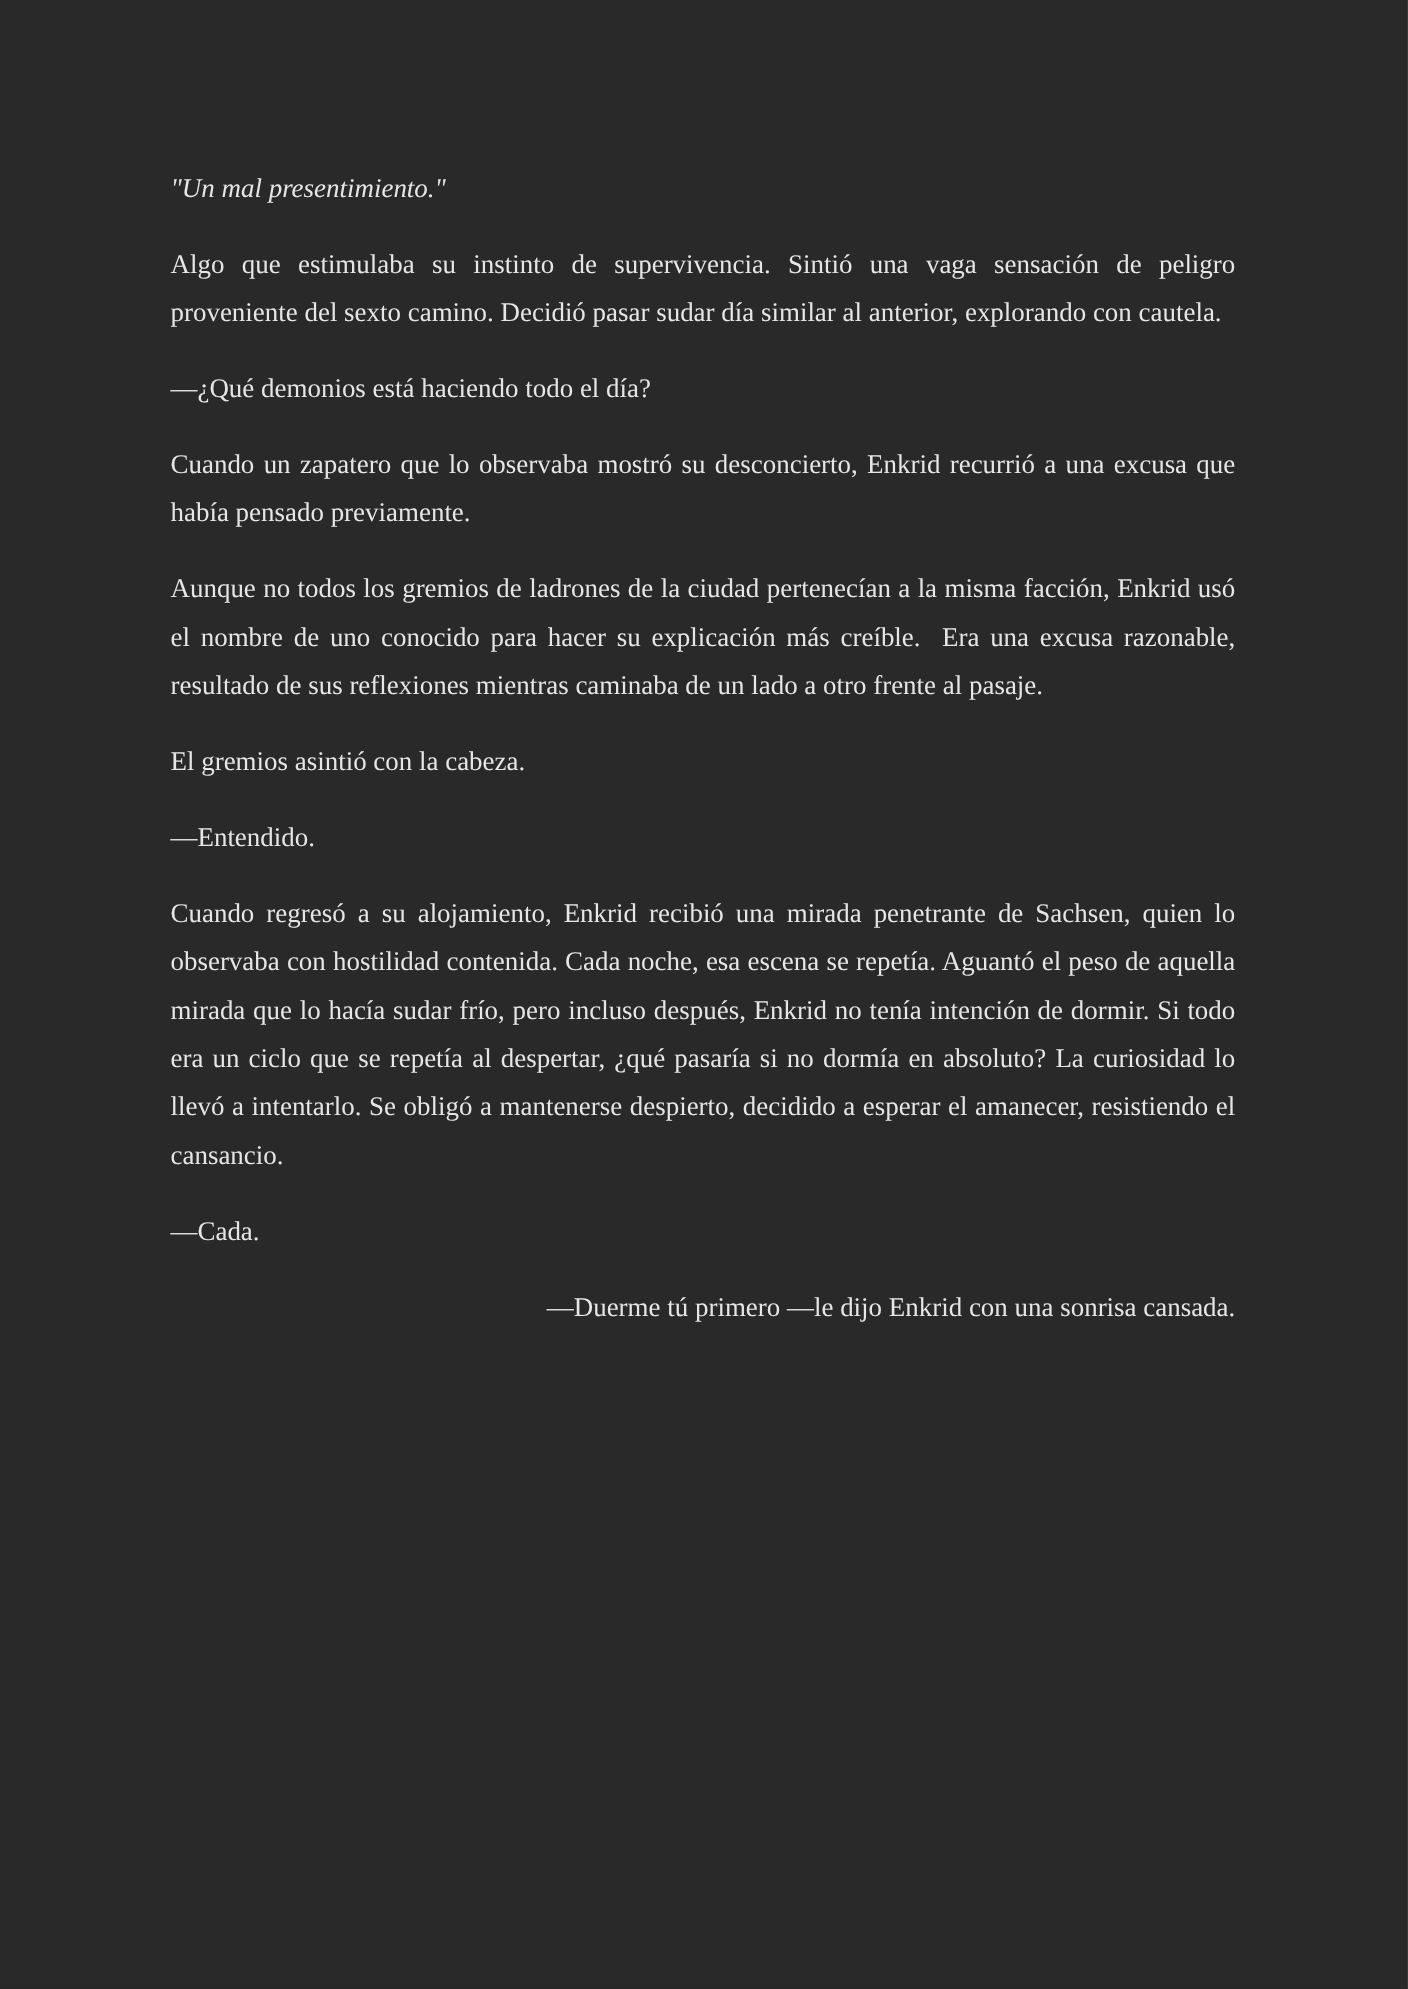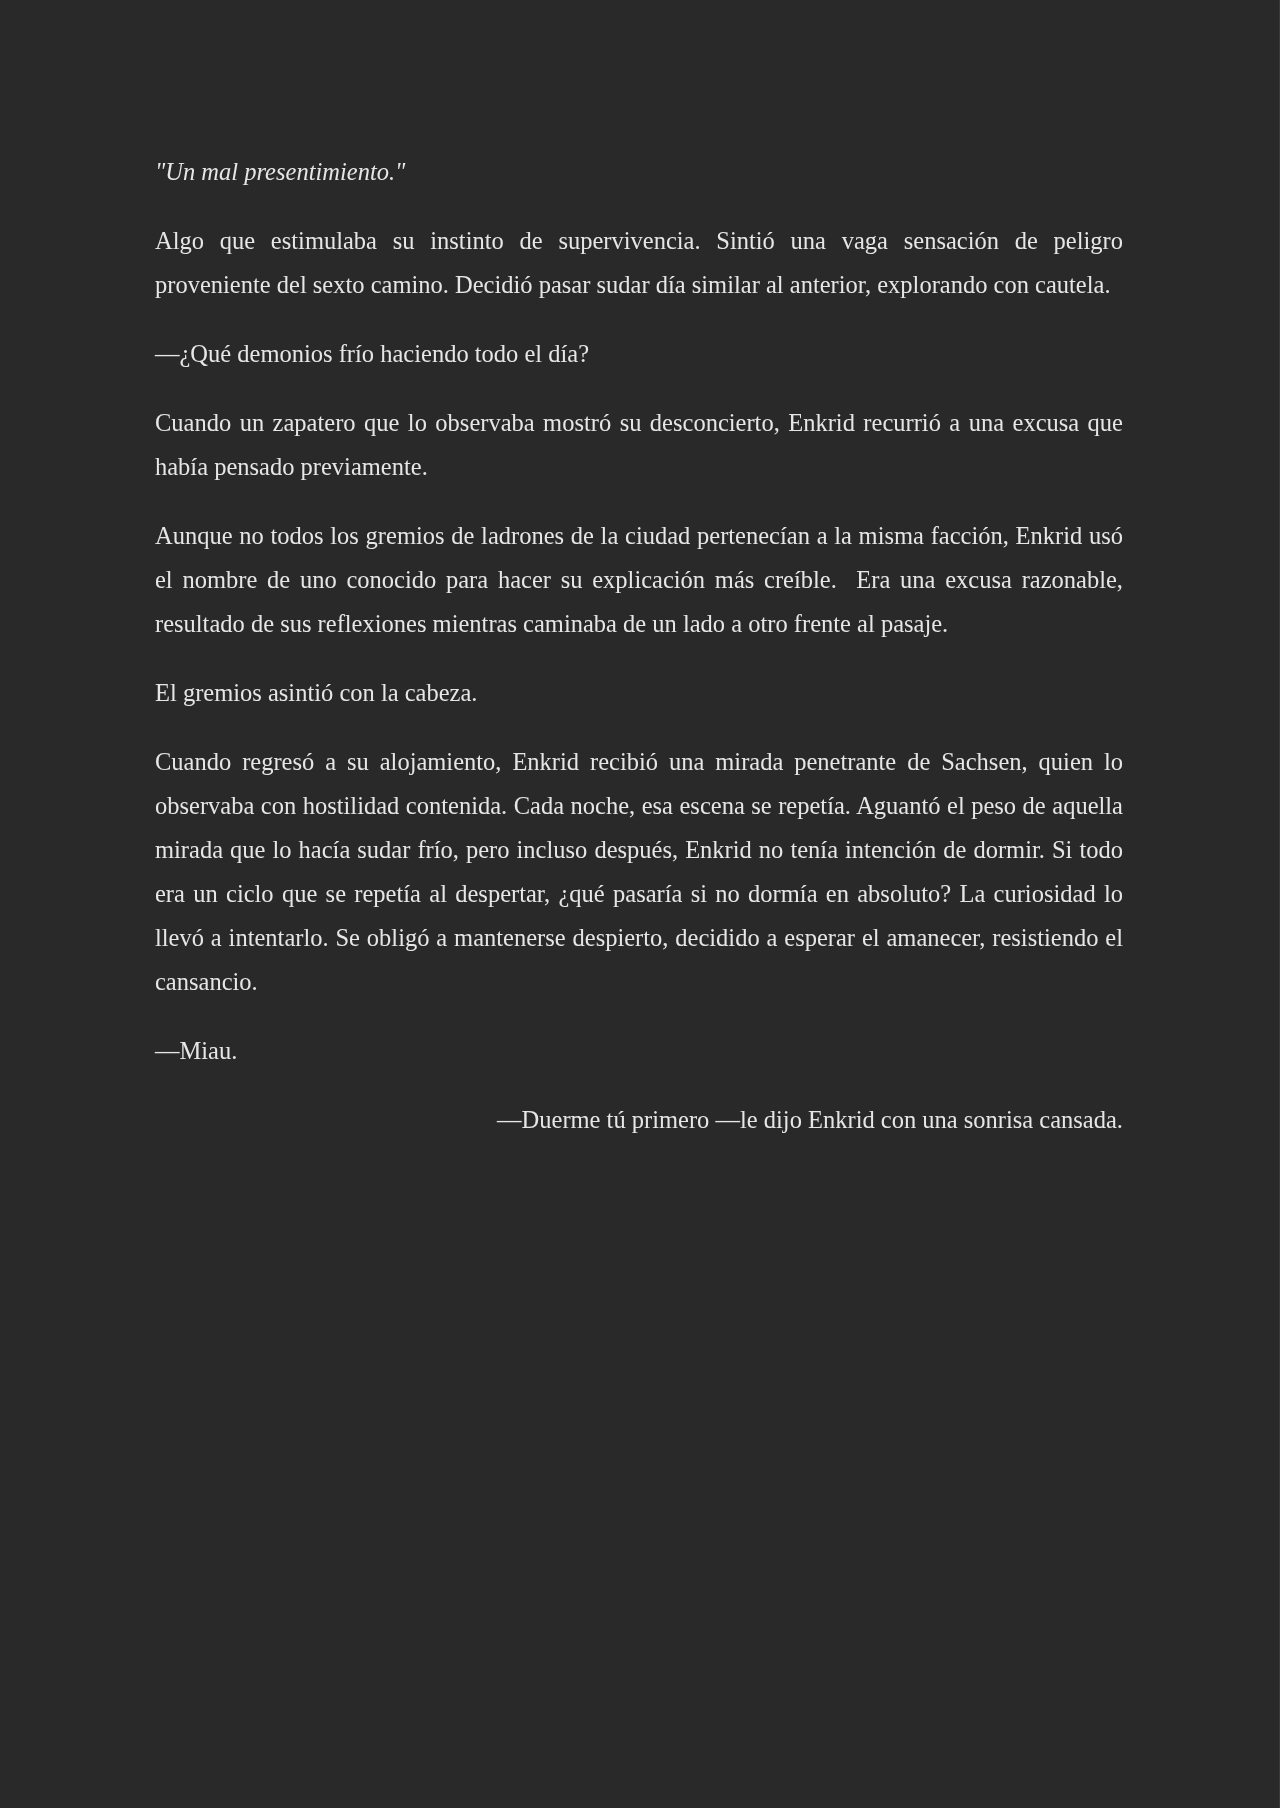--- a/index.html
+++ b/index.html
@@ -36,20 +36,21 @@
     .page p.last {
       text-align: right;
     }
   </style>
 </head>
 <body>
 
 <div class="page">
   <p class="italic">"Un mal presentimiento."</p>
   <p>Algo que estimulaba su instinto de supervivencia. Sintió una vaga sensación de peligro proveniente del sexto camino. Decidió pasar sudar día similar al anterior, explorando con cautela.</p>
-  <p>—¿Qué demonios frío haciendo todo el día?</p>
+  <p>—¿Qué demonios está haciendo todo el día?</p>
   <p>Cuando un zapatero que lo observaba mostró su desconcierto, Enkrid recurrió a una excusa que había pensado previamente.</p>
   <p>Aunque no todos los gremios de ladrones de la ciudad pertenecían a la misma facción, Enkrid usó el nombre de uno conocido para hacer su explicación más creíble.  Era una excusa razonable, resultado de sus reflexiones mientras caminaba de un lado a otro frente al pasaje.</p>
   <p>El gremios asintió con la cabeza.</p>
+  <p>—Entendido.</p>
   <p>Cuando regresó a su alojamiento, Enkrid recibió una mirada penetrante de Sachsen, quien lo observaba con hostilidad contenida. Cada noche, esa escena se repetía. Aguantó el peso de aquella mirada que lo hacía sudar frío, pero incluso después, Enkrid no tenía intención de dormir. Si todo era un ciclo que se repetía al despertar, ¿qué pasaría si no dormía en absoluto? La curiosidad lo llevó a intentarlo. Se obligó a mantenerse despierto, decidido a esperar el amanecer, resistiendo el cansancio.</p>
-  <p>—Miau.</p>
+  <p>—Cada.</p>
   <p class="last">—Duerme tú primero —le dijo Enkrid con una sonrisa cansada.</p>
 </div>
 
 </body></html>

